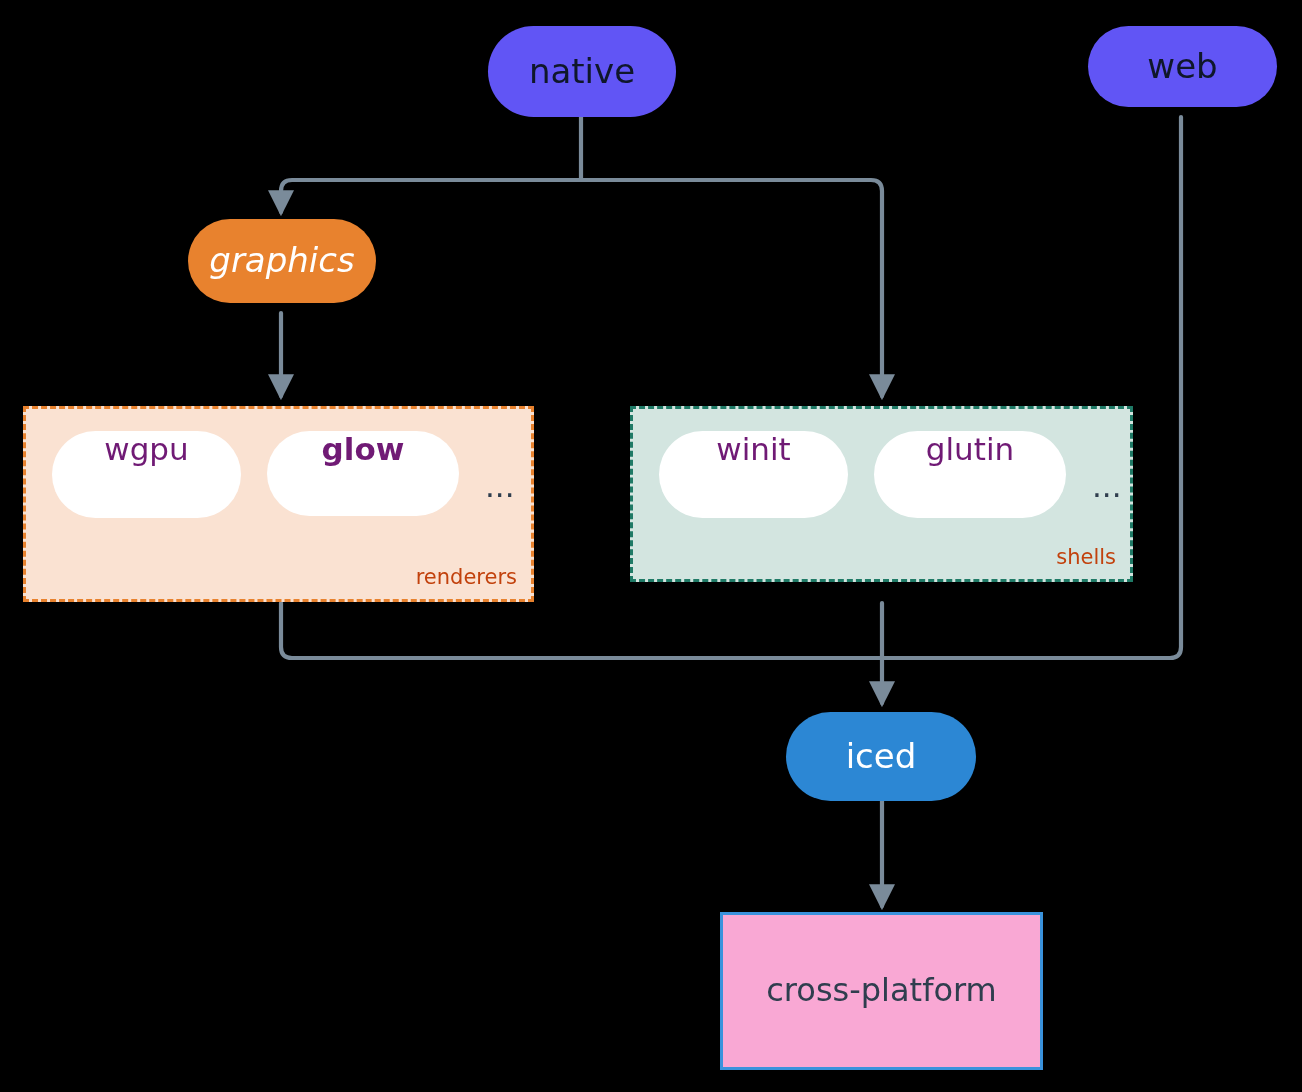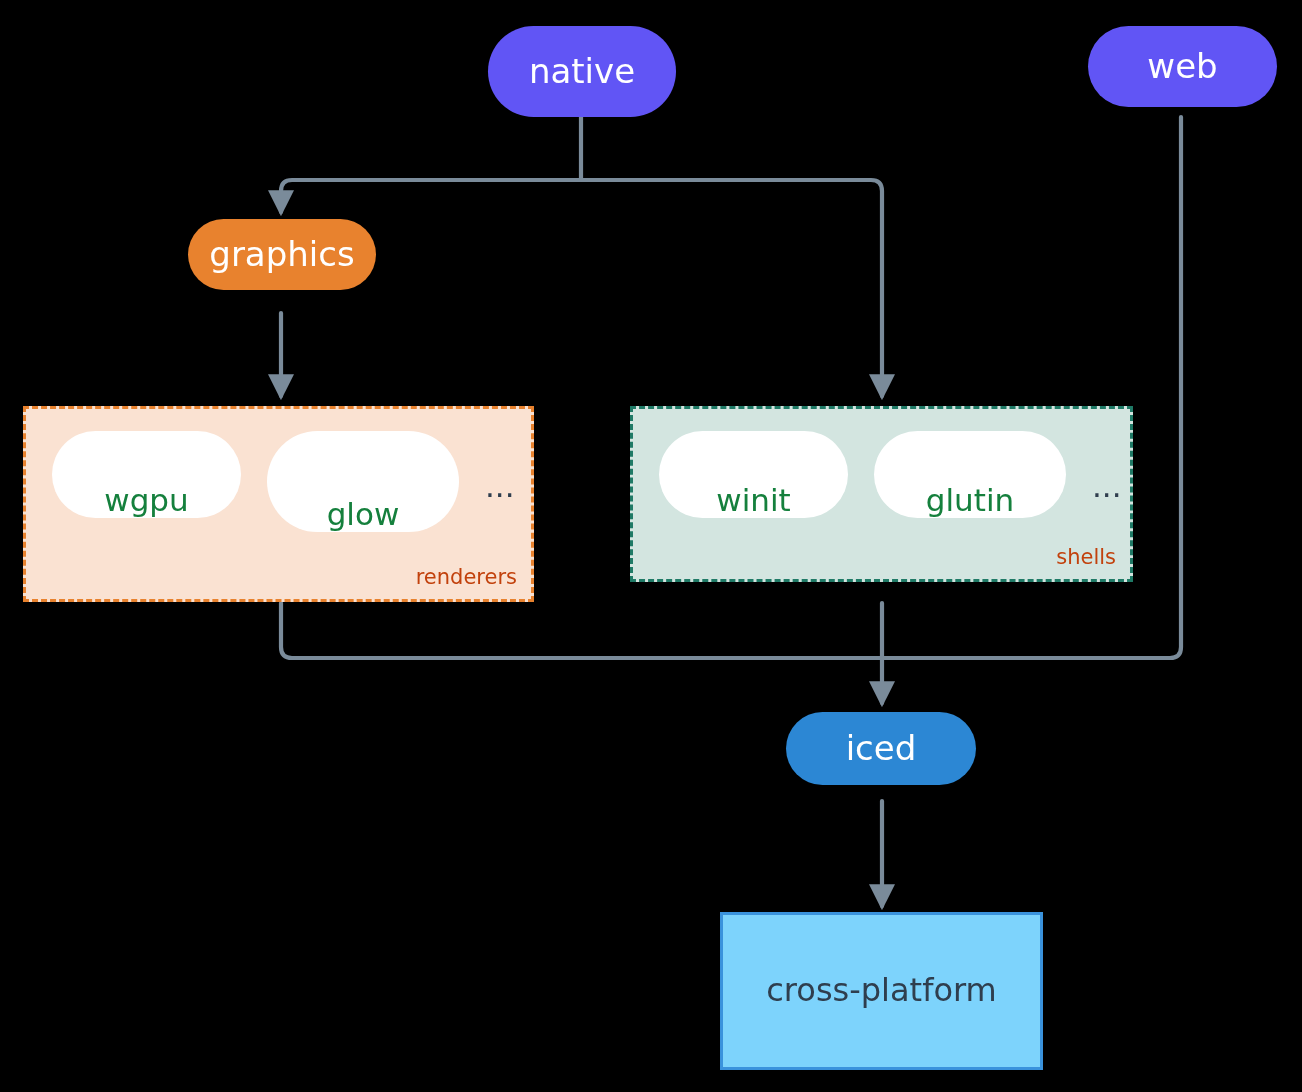--- a/index.html
+++ b/index.html
@@ -38,35 +38,35 @@
     box-sizing: border-box;
     text-align: center;
     line-height: 1.22;
     white-space: nowrap;
   }
   .pill {
     border-radius: 999px;
   }
   .pill-native, .pill-web {
     background: #6155f5;
-    color: #ffffff;
+    color: #0f172a;
     font-size: 34px;
   }
   .pill-graphics {
     background: #e8822e;
     color: #ffffff;
     font-size: 34px;
   }
   .pill-iced {
     background: #2c87d4;
     color: #ffffff;
     font-size: 34px;
   }
   .box-app {
-    background: #7dd3fc;
+    background: #f9a8d4;
     border: 3px solid #3a92dc;
     color: #2f3e4e;
     font-size: 32px;
     white-space: normal;
     flex-direction: row;
     line-height: 1.55;
     gap: 28px;
   }
 
   
@@ -85,25 +85,25 @@
   .group-label {
     position: absolute;
     right: 14px;
     bottom: 10px;
     font-size: 21px;
     color: #c2410c;
   }
   .chip {
     position: absolute;
     display: flex;
-    align-items: flex-end;
+    align-items: flex-start;
     justify-content: center;
     background: #ffffff;
     border-radius: 999px;
-    color: #15803d;
+    color: #701a75;
     font-size: 31px;
     white-space: nowrap;
   }
   .ellipsis {
     position: absolute;
     color: #2f3e4e;
     font-size: 31px;
     line-height: 1;
   }
 </style>
@@ -140,47 +140,47 @@
   </svg>
 
   <div class="node pill pill-native" style="left:488px; top:26px; width:188px; height:91px;">
     <span>native</span>
   </div>
 
   <div class="node pill pill-web" style="left:1088px; top:26px; width:189px; height:81px;">
     <span>web</span>
   </div>
 
-  <div class="node pill pill-graphics" style="left:188px; top:219px; width:188px; height:71px;">
+  <div class="node pill pill-graphics" style="left:188px; top:219px; width:188px; height:84px;font-style:italic;">
     <span>graphics</span>
   </div>
 
   <div class="group group-renderers" style="left:23px; top:406px; width:511px; height:196px;">
     <div class="chip" style="left:26px; top:22px; width:189px; height:87px;">
       <span>wgpu</span>
     </div>
-    <div class="chip" style="left:241px; top:22px; width:192px; height:101px;">
+    <div class="chip" style="left:241px; top:22px; width:192px; height:85px;font-weight:bold;">
       <span>glow</span>
     </div>
     <div class="ellipsis" style="left:459px; top:62px;">...</div>
     <div class="group-label">renderers</div>
   </div>
 
   <div class="group group-shells" style="left:630px; top:406px; width:503px; height:176px;">
     <div class="chip" style="left:26px; top:22px; width:189px; height:87px;">
       <span>winit</span>
     </div>
     <div class="chip" style="left:241px; top:22px; width:192px; height:87px;">
       <span>glutin</span>
     </div>
     <div class="ellipsis" style="left:459px; top:62px;">...</div>
     <div class="group-label">shells</div>
   </div>
 
-  <div class="node pill pill-iced" style="left:786px; top:712px; width:190px; height:73px;">
+  <div class="node pill pill-iced" style="left:786px; top:712px; width:190px; height:89px;">
     <span>iced</span>
   </div>
 
   <div class="node box-app" style="left:720px; top:912px; width:323px; height:158px;">
     <span>cross-platform</span>
   </div>
 
 </div>
 
 </body></html>

